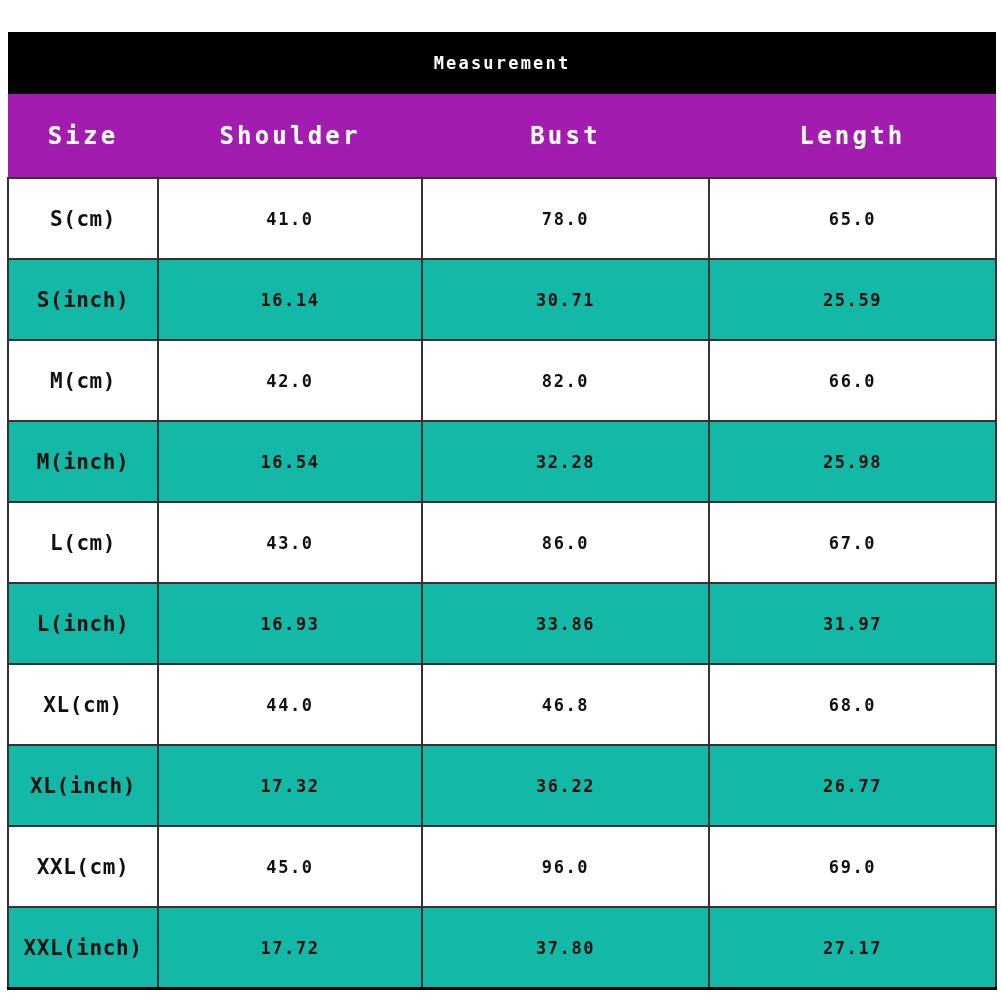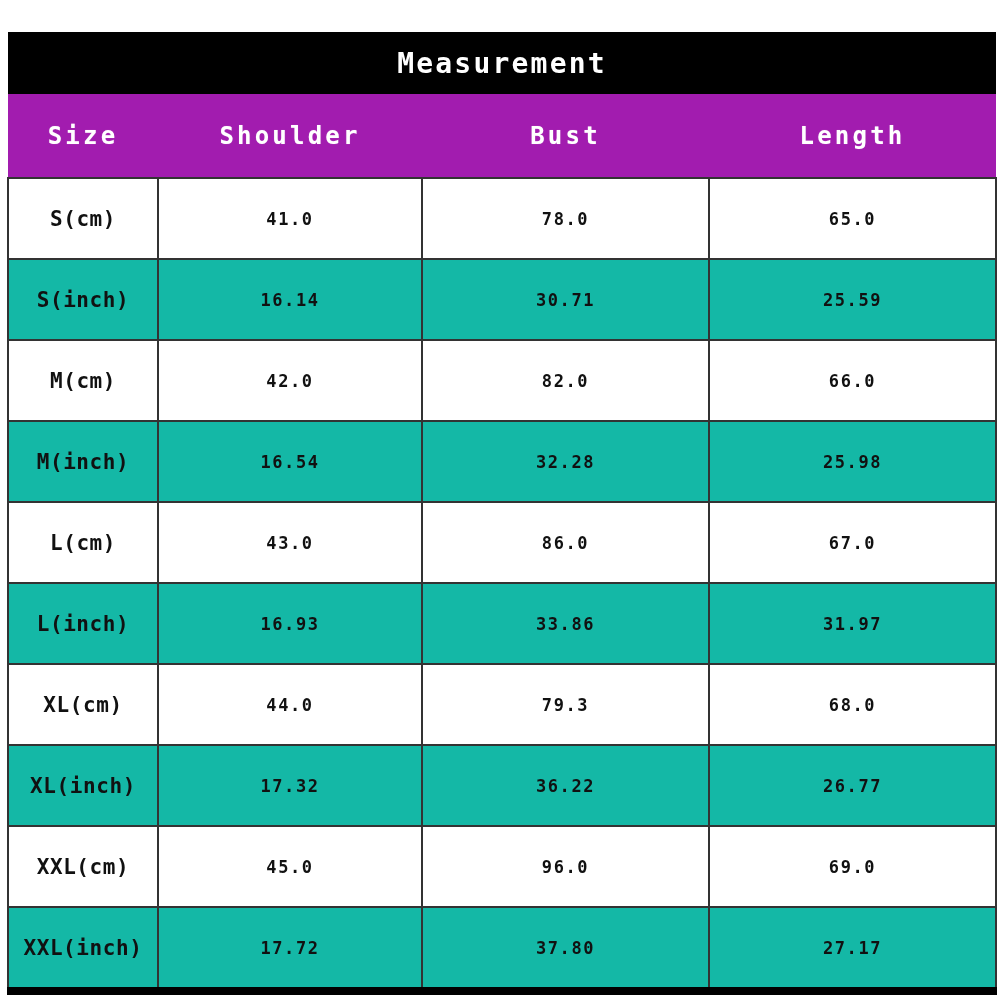--- a/index.html
+++ b/index.html
@@ -31,21 +31,21 @@
   }
 
   
   tr.title-row td {
     background: #000000;
     color: #ffffff;
     border: none;
     height: 62px;
     text-align: center;
     vertical-align: middle;
-    font-size: 28px;
+    font-size: 17px;
     font-weight: 700;
     letter-spacing: 2.2px;
     padding: 0;
   }
 
   tr.colhead-row th {
     background: #a21caf;
     color: #ffffff;
     border: none;
     height: 83px;
@@ -81,21 +81,21 @@
     letter-spacing: 0.6px;
   }
 
   
   col.c-size   { width: 150px; }
   col.c-shoulder { width: 264px; }
   col.c-bust   { width: 287px; }
   col.c-length { width: 287px; }
 
   
-  tbody tr:last-child td { border-bottom: 8px solid #000000; }
+  tbody tr:last-child td { border-bottom: 3px solid #000000; }
   tbody td:first-child { border-left: 2px solid #333333; }
   tbody td:last-child { border-right: 2px solid #333333; }
 </style>
 </head>
 <body>
 
 <div id="chart-wrap">
   <table class="size-table">
     <colgroup>
       <col class="c-size">
@@ -147,21 +147,21 @@
         </tr>
         <tr class="alt">
           <td>L(inch)</td>
           <td>16.93</td>
           <td>33.86</td>
           <td>31.97</td>
         </tr>
         <tr>
           <td>XL(cm)</td>
           <td>44.0</td>
-          <td>79.3</td>
+          <td>46.8</td>
           <td>68.0</td>
         </tr>
         <tr class="alt">
           <td>XL(inch)</td>
           <td>17.32</td>
           <td>36.22</td>
           <td>26.77</td>
         </tr>
         <tr>
           <td>XXL(cm)</td>

